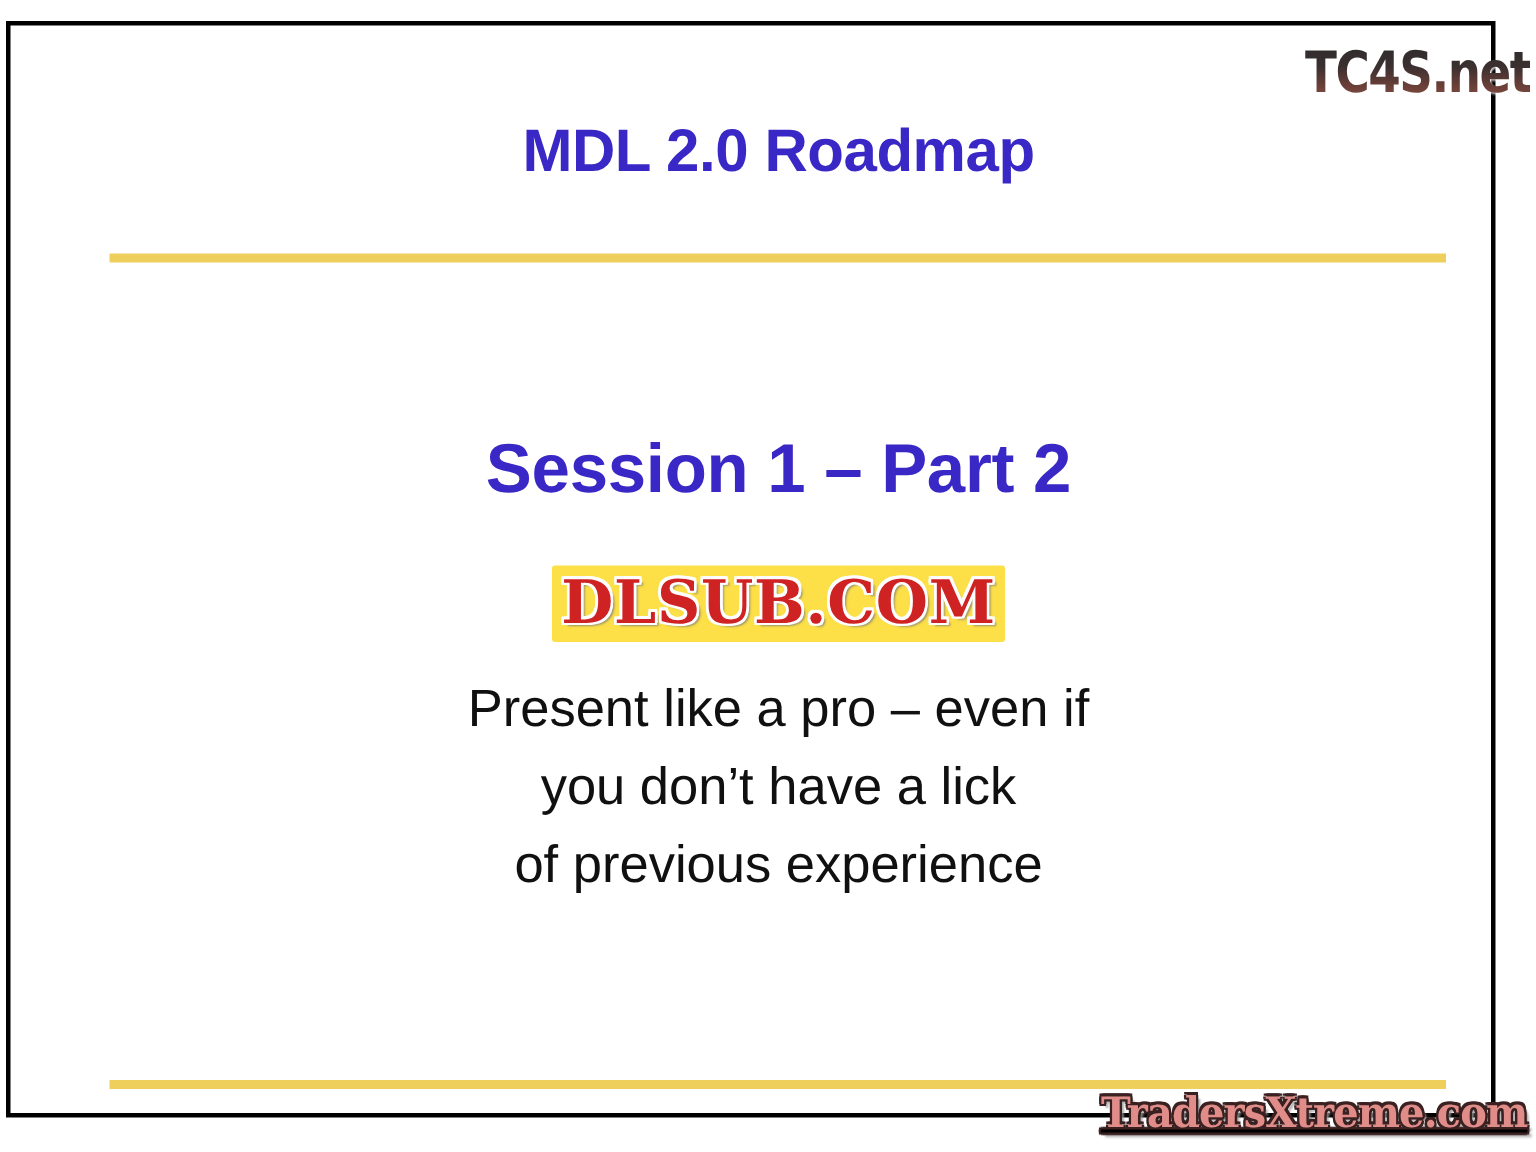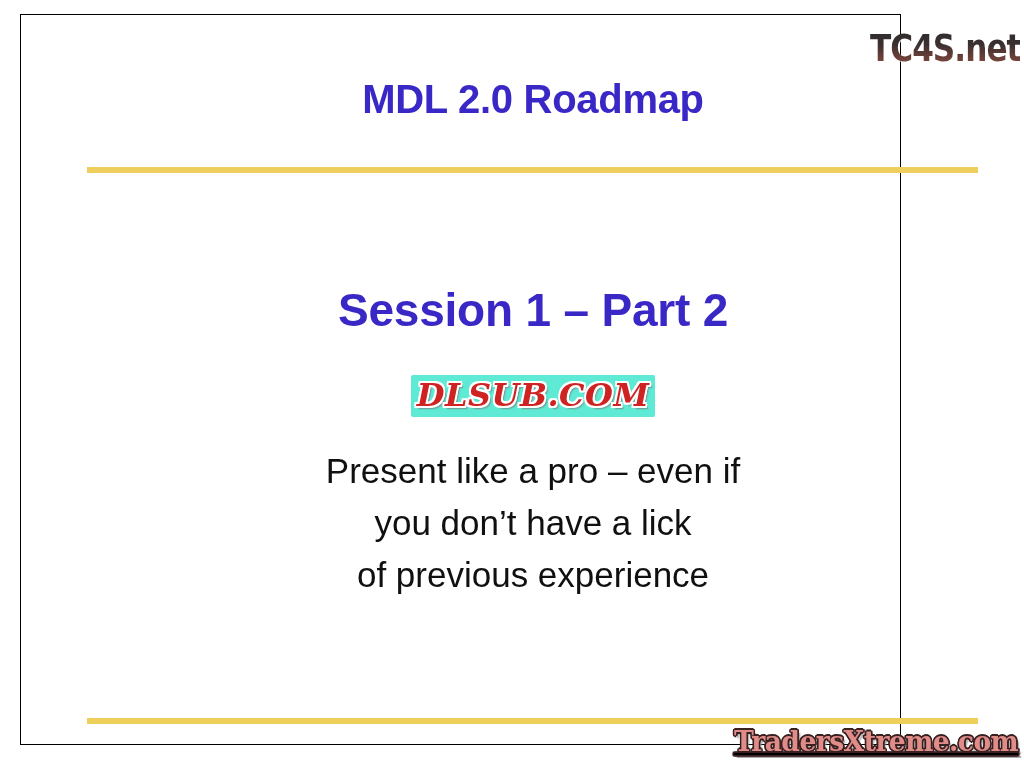--- a/index.html
+++ b/index.html
@@ -11,26 +11,26 @@
     width: 1024px;
     height: 768px;
     overflow: hidden;
     font-family: "Liberation Sans", sans-serif;
     position: relative;
   }
 
   
   #slide-frame {
     position: absolute;
-    left: 20px;
+    left: 4px;
     top: 14px;
-    width: 881px;
+    width: 993px;
     height: 731px;
     background: #ffffff;
-    border: 1px solid #000000;
+    border: 3px solid #000000;
     box-sizing: border-box;
   }
 
   
   #slide-title {
     position: absolute;
     left: 0;
     top: 62px;
     width: 1024px;
     text-align: center;
@@ -71,38 +71,37 @@
     position: absolute;
     left: 0;
     top: 360px;
     width: 1024px;
     text-align: center;
     pointer-events: none;
   }
   #dlsub-watermark .wm-text {
     display: inline-block;
     font-family: "DejaVu Serif", serif;
-    font-size: 32px;
+    font-size: 40px;
     font-weight: bold;
     color: #cf2222;
     letter-spacing: 0.5px;
     padding: 1px 6px 3px 6px;
-    background: #5eead4;
+    background: #fde047;
     border-radius: 2px;
     text-shadow:
       -1.6px -1.6px 0 #ffffff,
        1.6px -1.6px 0 #ffffff,
       -1.6px  1.6px 0 #ffffff,
        1.6px  1.6px 0 #ffffff,
        0 -1.8px 0 #ffffff,
        0  1.8px 0 #ffffff,
       -1.8px 0 0 #ffffff,
        1.8px 0 0 #ffffff,
        2.5px 2.5px 1.5px rgba(120,120,120,0.75);
-    font-style: italic;
   }
 
   
   #body-copy {
     position: absolute;
     left: 0;
     top: 430px;
     width: 1024px;
     text-align: center;
     font-size: 35px;

